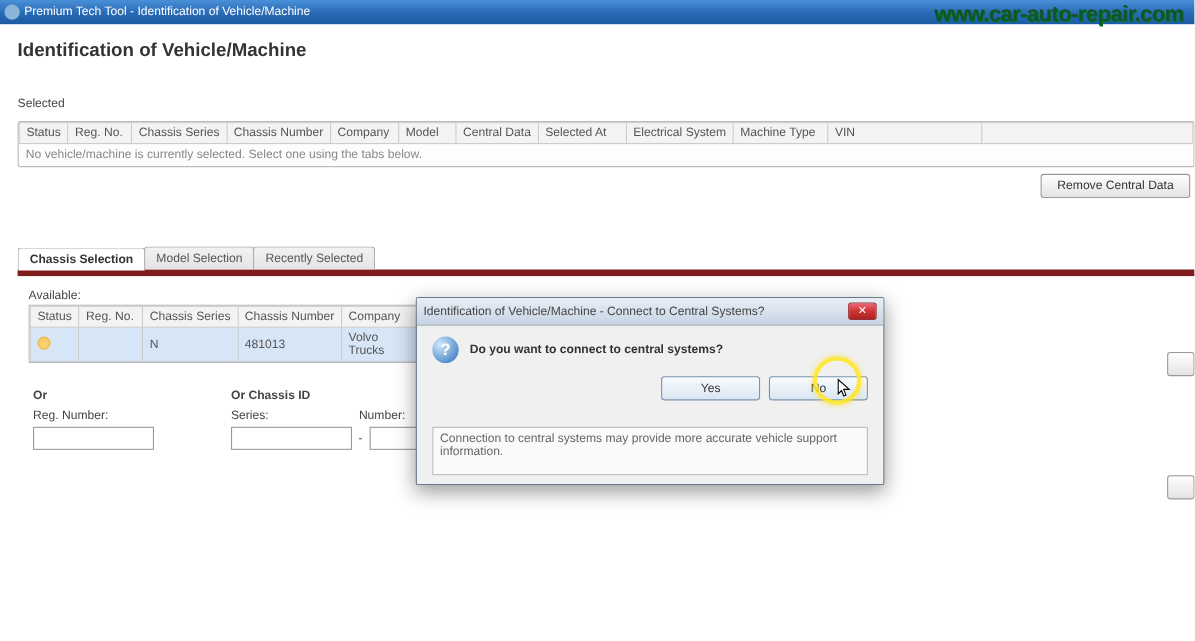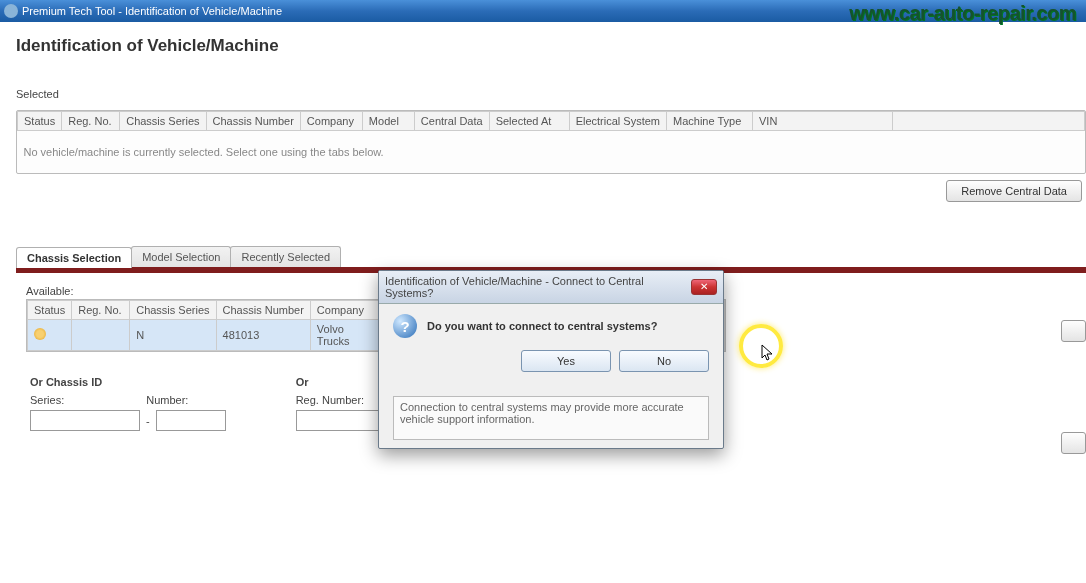--- a/index.html
+++ b/index.html
@@ -9,21 +9,21 @@
 .title-bar .icon { width: 14px; height: 14px; background: #8ab4d8; border-radius: 50%; margin-right: 4px; display:inline-block; }
 .watermark { position: absolute; top: 2px; right: 10px; font-family: Arial, sans-serif; font-size: 20px; font-weight: bold; color: #14532d; text-shadow: 1px 1px 0 #072; letter-spacing: -0.5px; }
 
 .main { padding: 14px 0 0 16px; }
 h1.page-title { font-size: 17px; font-weight: bold; color: #333; margin-bottom: 32px; }
 
 .panel-label { font-size: 11px; color: #444; margin-bottom: 10px; }
 .selected-box { border: 1px solid #bbb; border-radius: 2px; background: #fdfdfd; margin-bottom: 4px; }
 .selected-table { width: 100%; border-collapse: collapse; font-size: 11px; }
 .selected-table th { background: #f3f3f3; border: 1px solid #ccc; padding: 3px 6px; font-weight: normal; color: #555; text-align: left; white-space: nowrap; }
-.selected-table td.msg { padding: 15px 6px; color: #888; border-top: 1px solid #ccc; }
+.selected-table td.msg { padding: 4px 6px; color: #888; border-top: 1px solid #ccc; }
 .col-status { width: 44px; } .col-reg { width: 58px; } .col-series { width: 78px; } .col-number { width: 88px; }
 .col-company { width: 62px; } .col-model { width: 52px; } .col-cdata { width: 70px; } .col-sel { width: 80px; }
 .col-es { width: 92px; } .col-mt { width: 86px; } .col-vin { width: 140px; }
 
 .buttons-right { text-align: right; margin-top: 6px; padding-right: 4px; }
 .btn { display: inline-block; background: linear-gradient(to bottom, #fefefe, #e4e4e4); border: 1px solid #999; border-radius: 3px; padding: 4px 14px; font-size: 11px; color: #333; cursor: pointer; }
 .btn.small { padding: 4px 10px; }
 
 .tabs { margin-top: 44px; display: flex; }
 .tab { border: 1px solid #b0b0b0; border-bottom: none; background: linear-gradient(to bottom, #f2f2f2, #e4e4e4); padding: 4px 10px; font-size: 11px; color: #555; margin-right: -1px; border-radius: 3px 3px 0 0; cursor: pointer; }
@@ -40,21 +40,21 @@
 
 .or-section { display: flex; gap: 70px; margin-top: 24px; padding-left: 4px; }
 .or-col .or-title { font-size: 11px; font-weight: bold; color: #444; margin-bottom: 6px; }
 .or-row { display: flex; align-items:center; gap: 6px; margin-bottom: 4px; font-size: 11px; color: #444; }
 .tinput { border: 1px solid #999; background: #fff; height: 21px; padding: 2px 4px; font-size: 11px; }
 .w1 { width: 110px; } .w2 { width: 70px; } .w3 { width: 110px; }
 
 .side-btns { position: absolute; right: 0; top: 320px; display:flex; flex-direction:column; gap: 90px; }
 
 
-.overlay-dialog { position: absolute; left: 378px; top: 270px; width: 346px; box-shadow: 0 6px 18px rgba(0,0,0,0.4); border: 1px solid #6a7a8a; border-radius: 2px; background: #f0f0f0; }
+.overlay-dialog { position: absolute; left: 378px; top: 270px; width: 426px; box-shadow: 0 6px 18px rgba(0,0,0,0.4); border: 1px solid #6a7a8a; border-radius: 2px; background: #f0f0f0; }
 .dlg-title { background: linear-gradient(to bottom, #e8eef6, #c8d4e4); border-bottom: 1px solid #9aa; padding: 4px 6px; font-size: 11px; color: #444; display:flex; align-items:center; }
 .dlg-title .spacer { flex: 1; }
 .dlg-close { width: 26px; height: 16px; background: linear-gradient(to bottom, #e67 0%, #c33 50%, #a22 100%); border: 1px solid #933; border-radius: 3px; display:flex; align-items:center; justify-content:center; color:#fff; font-size:10px; line-height:1; cursor:pointer; }
 .dlg-body { padding: 10px 14px 8px 14px; }
 .dlg-row1 { display:flex; align-items:center; gap: 10px; margin-bottom: 12px; }
 .q-icon { width: 24px; height: 24px; border-radius: 50%; background: radial-gradient(circle at 30% 30%, #cfe8ff, #2a6db7); color:#fff; display:flex; align-items:center; justify-content:center; font-weight:bold; font-size:15px; }
 .dlg-msg { font-size: 11px; font-weight: bold; color: #333; }
 .dlg-buttons { display:flex; justify-content:flex-end; gap: 8px; margin-bottom: 24px; }
 .dlg-btn { width: 90px; height: 22px; background: linear-gradient(to bottom, #f8fbff, #dbe6f2); border: 1px solid #7a94b0; border-radius: 3px; font-size: 11px; color: #333; cursor:pointer; }
 .dlg-info { border: 1px solid #bbb; background: #fafafa; padding: 4px 6px; font-size: 11px; color: #666; height: 44px; }
@@ -133,40 +133,40 @@
             <td>481013</td>
             <td>Volvo Trucks</td>
             <td>VI</td>
           </tr>
         </tbody>
       </table>
     </div>
 
     <div class="or-section">
       <div class="or-col">
+        <div class="or-title">Or</div>
+        <div class="or-row">
+            <span>Reg. Number:</span>
+          </div>
+        <div class="or-row">
+            <input class="tinput w3" style="">
+          </div>
+      </div>
+      <div class="or-col">
         <div class="or-title">Or Chassis ID</div>
         <div class="or-row">
           <span>Series:</span>
           <span style="width:70px"></span>
           <span>Number:</span>
         </div>
         <div class="or-row">
           <input class="tinput w1" style="">
           <span>-</span>
           <input class="tinput w2" style="">
         </div>
-      </div>
-      <div class="or-col">
-        <div class="or-title">Or</div>
-        <div class="or-row">
-            <span>Reg. Number:</span>
-          </div>
-        <div class="or-row">
-            <input class="tinput w3" style="">
-          </div>
       </div>
     </div>
   </div>
 </div>
 
 <div class="side-btns">
   <button class="btn small">&nbsp;</button>
   <button class="btn small">&nbsp;</button>
 </div>
 

